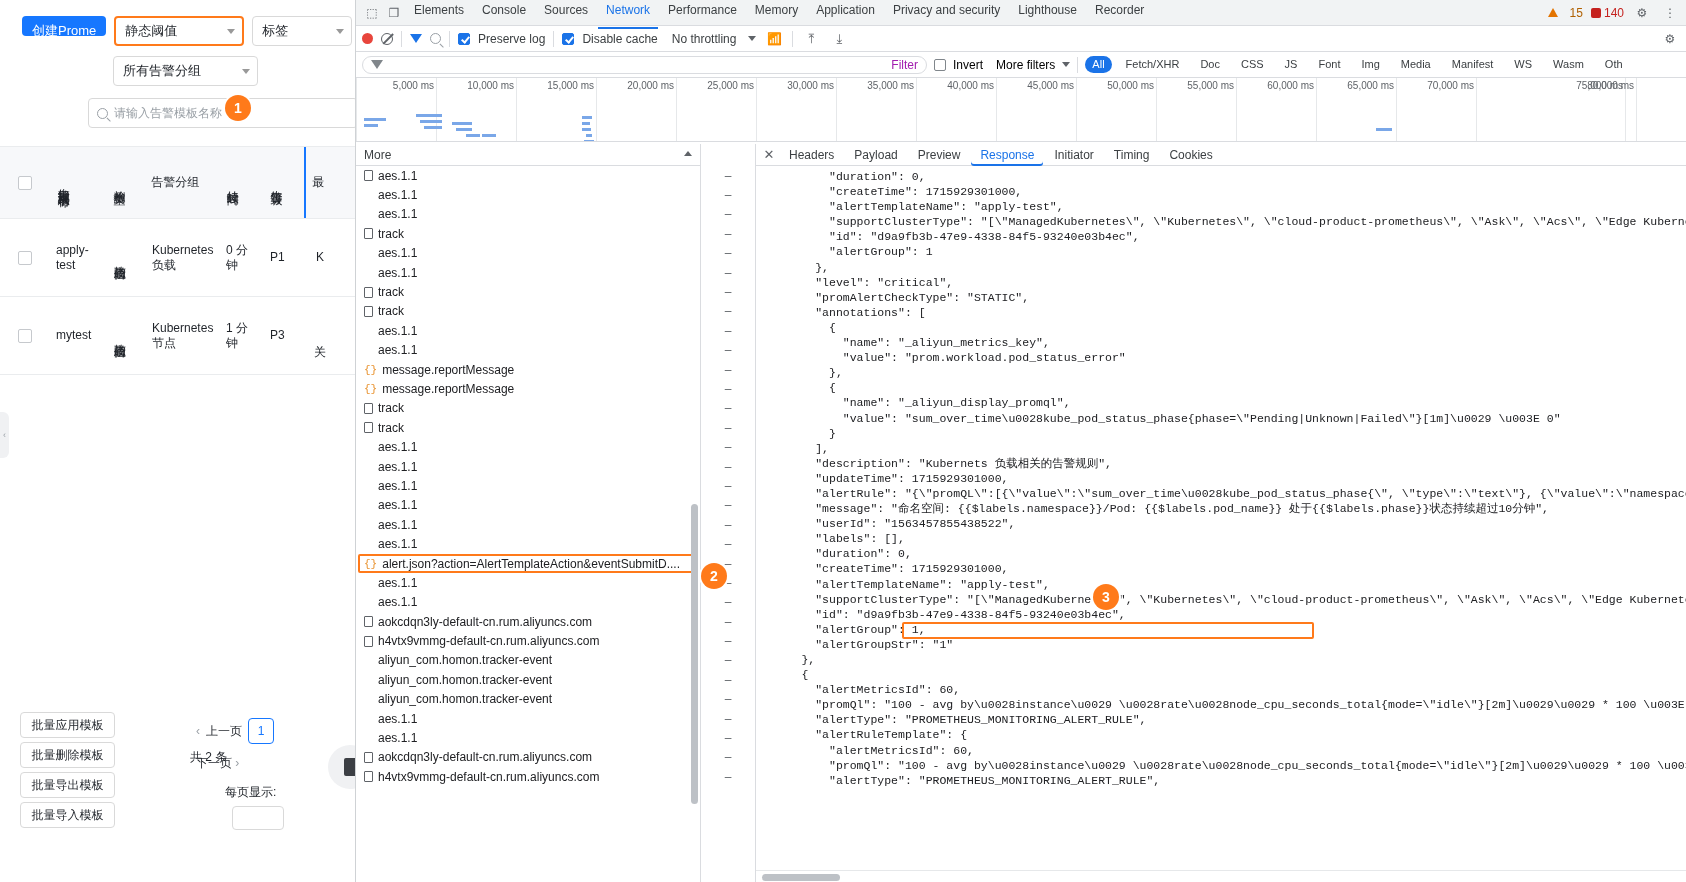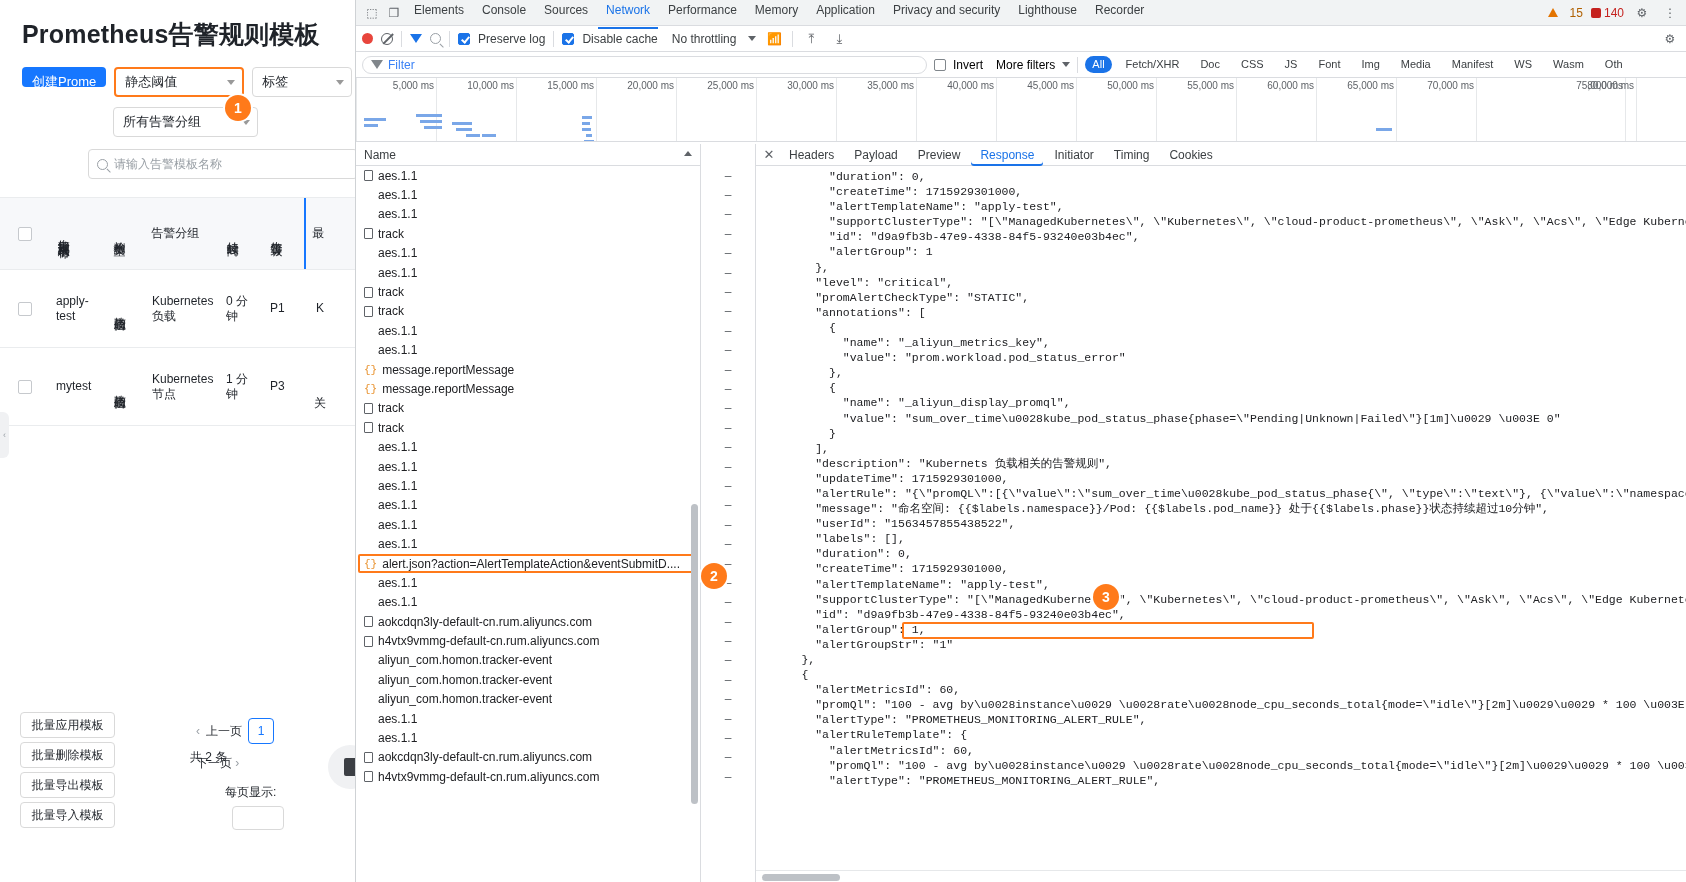--- a/index.html
+++ b/index.html
@@ -120,21 +120,21 @@
   .funnel { width:0;height:0;border-left:6px solid transparent;border-right:6px solid transparent;border-top:9px solid #1a73e8;}
   .cb { width:12px;height:12px;border:1px solid #80868b;border-radius:2px;display:inline-block;position:relative;background:#fff;}
   .cb.checked { background:#1a73e8;border-color:#1a73e8;}
   .cb.checked:after{content:"";position:absolute;left:3.5px;top:1px;width:3px;height:6px;border:solid #fff;border-width:0 2px 2px 0;transform:rotate(40deg);}
   .vsep { width:1px;height:16px;background:#dadce0; }
   .up-arrow, .down-arrow { color:#5f6368; font-size:13px; }
 
   #dt-filterbar { height:26px; border-bottom:1px solid #dadce0; background:#fff; padding:0 6px; gap:7px; font-size:12px;}
   #filter-input {
     flex:0 0 565px; height:18px; border:1px solid #dadce0; border-radius:9px;
-    display:flex; align-items:center; padding:0 8px; gap:5px; color:#3b82f6;
+    display:flex; align-items:center; padding:0 8px; gap:5px; color:#a21caf;justify-content:space-between;
   }
   .typepill {
     height:17px; padding:0 7px; border-radius:9px; line-height:17px; color:#3c4043; font-size:11px; white-space:nowrap;
   }
   .typepill.active { background:#1a73e8; color:#fff; }
 
   
   #overview { height:64px; border-bottom:1px solid #dadce0; position:relative; background:#fff; overflow:hidden;padding-left:12px;}
   .ovtick { position:absolute; top:0; height:64px; border-left:1px solid #e6e8ea; font-size:10px; color:#5f6368; }
   .ovtick span { position:absolute; right:3px; top:2px; white-space:nowrap; }
@@ -179,21 +179,20 @@
     position:absolute; width:26px;height:26px;border-radius:50%;background:#ff7a1a;color:#fff;
     font-size:14px; font-weight:bold; display:flex; align-items:center; justify-content:center;
     box-shadow:0 0 0 2px #fff;
   }
 </style>
 </head>
 <body>
 
 <div id="app-pane">
 
-  <div id="app-title">Prometheus告警规则模板</div>
 
   <div id="app-toolbar">
     <button class="btn-primary">创建Prome</button>
     <div class="select-box highlight" id="sel-static">
       <span>静态阈值</span>
       <span class="caret"></span>
     </div>
     <div class="select-box" id="sel-label">
       <span>标签</span>
       <span class="caret"></span>
@@ -432,21 +431,21 @@
     <div class="ovbar" style="left:226px;top:50px;width:9px"></div>
     <div class="ovbar" style="left:230px;top:56px;width:6px"></div>
     <div class="ovbar" style="left:228px;top:62px;width:10px"></div>
     <div class="ovbar" style="left:1020px;top:50px;width:16px"></div>
   </div>
 
   <div id="dt-body">
 
     <div id="req-pane">
       <div id="req-head">
-        <span>Name</span>
+        <span>More</span>
         <span class="sortcaret"></span>
       </div>
       <div id="req-list">
           <div class="req-item">
             <span class="doc-ico"></span>
             <span>aes.1.1</span>
           </div>
           <div class="req-item">
             <span style="display: inline-block; width: 9px;"></span>
             <span>aes.1.1</span>

